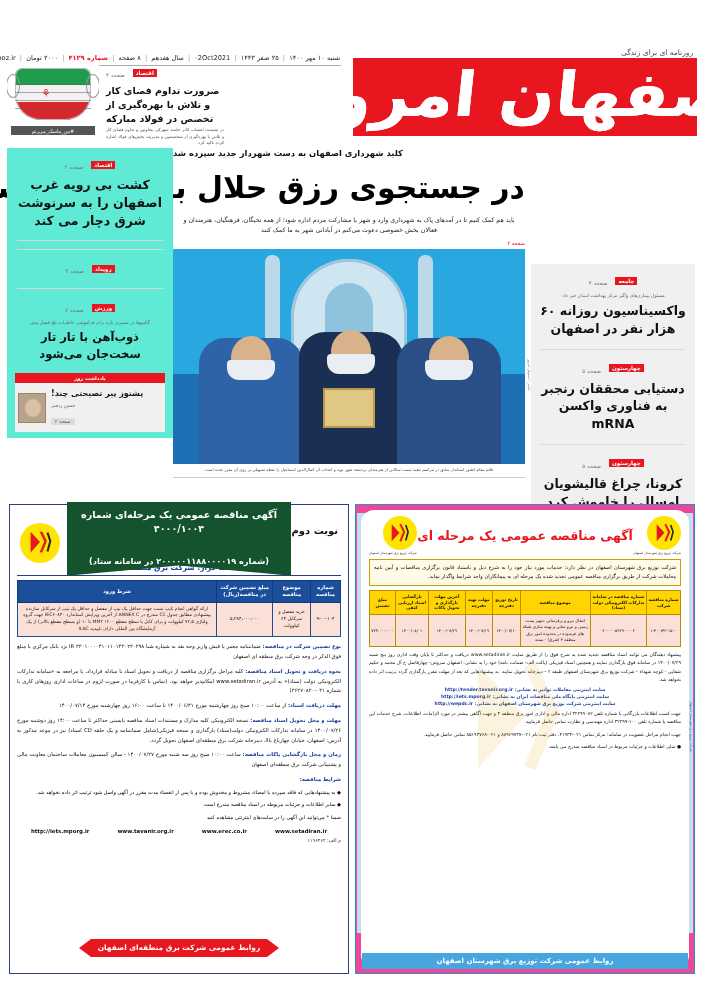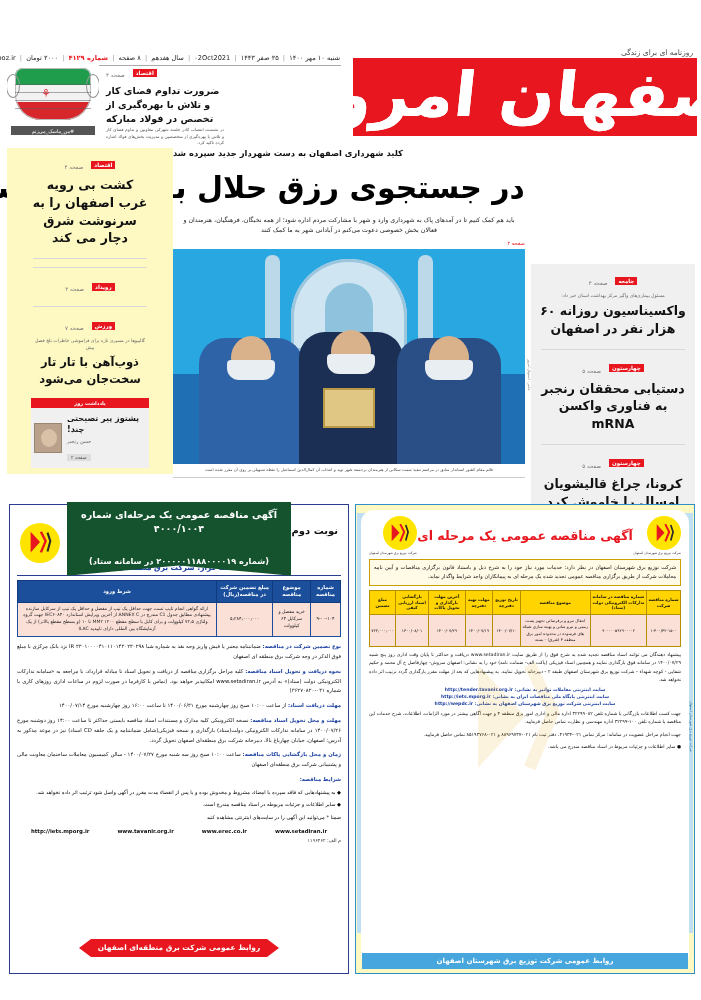--- a/index.html
+++ b/index.html
@@ -125,21 +125,21 @@
   .p1 .head-c{left:32px;} .p2 .head-c{left:32px;} .p3 .head-c{left:32px;}
   .mask-f{ position:absolute; top:22px; left:28px; width:48px; height:20px; background:#e9eef2; border-radius:4px 4px 12px 12px;}
   .plaque{ position:absolute; left:150px; bottom:36px; width:52px; height:40px; background:#e0c884; border:2px solid #b99a46;}
   .caption {
     width:352px; font-size:4.1px; color:#444; text-align:center;
     border-bottom:1px solid #ccc; padding:3px 4px 4px; line-height:1.5;
   }
 
   
   .col { position:absolute; top:0; background:#f1f1f1; }
-  .col-left  { top:148px; right:528px; width:166px; background:#fef9c3; padding:6px 24px; }
+  .col-left  { top:148px; right:528px; width:166px; background:#5eead4; padding:6px 8px; }
   .col-right { top:264px; right:6px;  width:164px; background:#f0f0f0; padding:6px 8px; }
   .story { margin-bottom:11px; }
   .story .tagline-row{ text-align:center; margin-bottom:3px;}
   .story .pre { font-size:4.6px; color:#666; text-align:center; line-height:1.55; margin-bottom:3px;}
   .story h3 {
     font-size:12.5px; font-weight:bold; line-height:1.42; text-align:center; color:#111;
   }
   .story h3.sm { font-size:11.5px; }
   .hr-soft { border-top:1px solid #d8d8d8; margin:8px 2px; }
 
@@ -209,21 +209,21 @@
   .alef{ font-size:4.8px; color:#333; margin-top:4px;}
   .redfoot{
     position:absolute; bottom:16px; left:50%; transform:translateX(-50%);
     width:200px; background:#e8171f; color:#fff; text-align:center;
     font-size:7.4px; font-weight:bold; padding:4px 0 5px;
     clip-path: polygon(6% 0, 94% 0, 100% 50%, 94% 100%, 6% 100%, 0 50%);
   }
 
   
   .ad-right-inner{
-    width:100%; height:100%; background:#fef9c3; padding:5px; position:relative;
+    width:100%; height:100%; background:#ec4899; padding:5px; position:relative;
     border:1px solid #2f8fc6;
   }
   .ad-right-card{
     width:100%; height:100%; background:#fff; border-radius:13px; padding:6px 8px;
     position:relative; overflow:hidden;
   }
   .ad-r-head{ display:flex; flex-direction:row-reverse; align-items:center; justify-content:space-between; }
   .ad-r-title{ flex:1; text-align:center; font-size:12.5px; font-weight:bold; color:#e8171f;}
   .circ-y{ width:34px; height:34px; border-radius:50%; background:#ffe400; display:flex;align-items:center;justify-content:center;}
   .circ-y svg{ width:25px;height:25px;}

